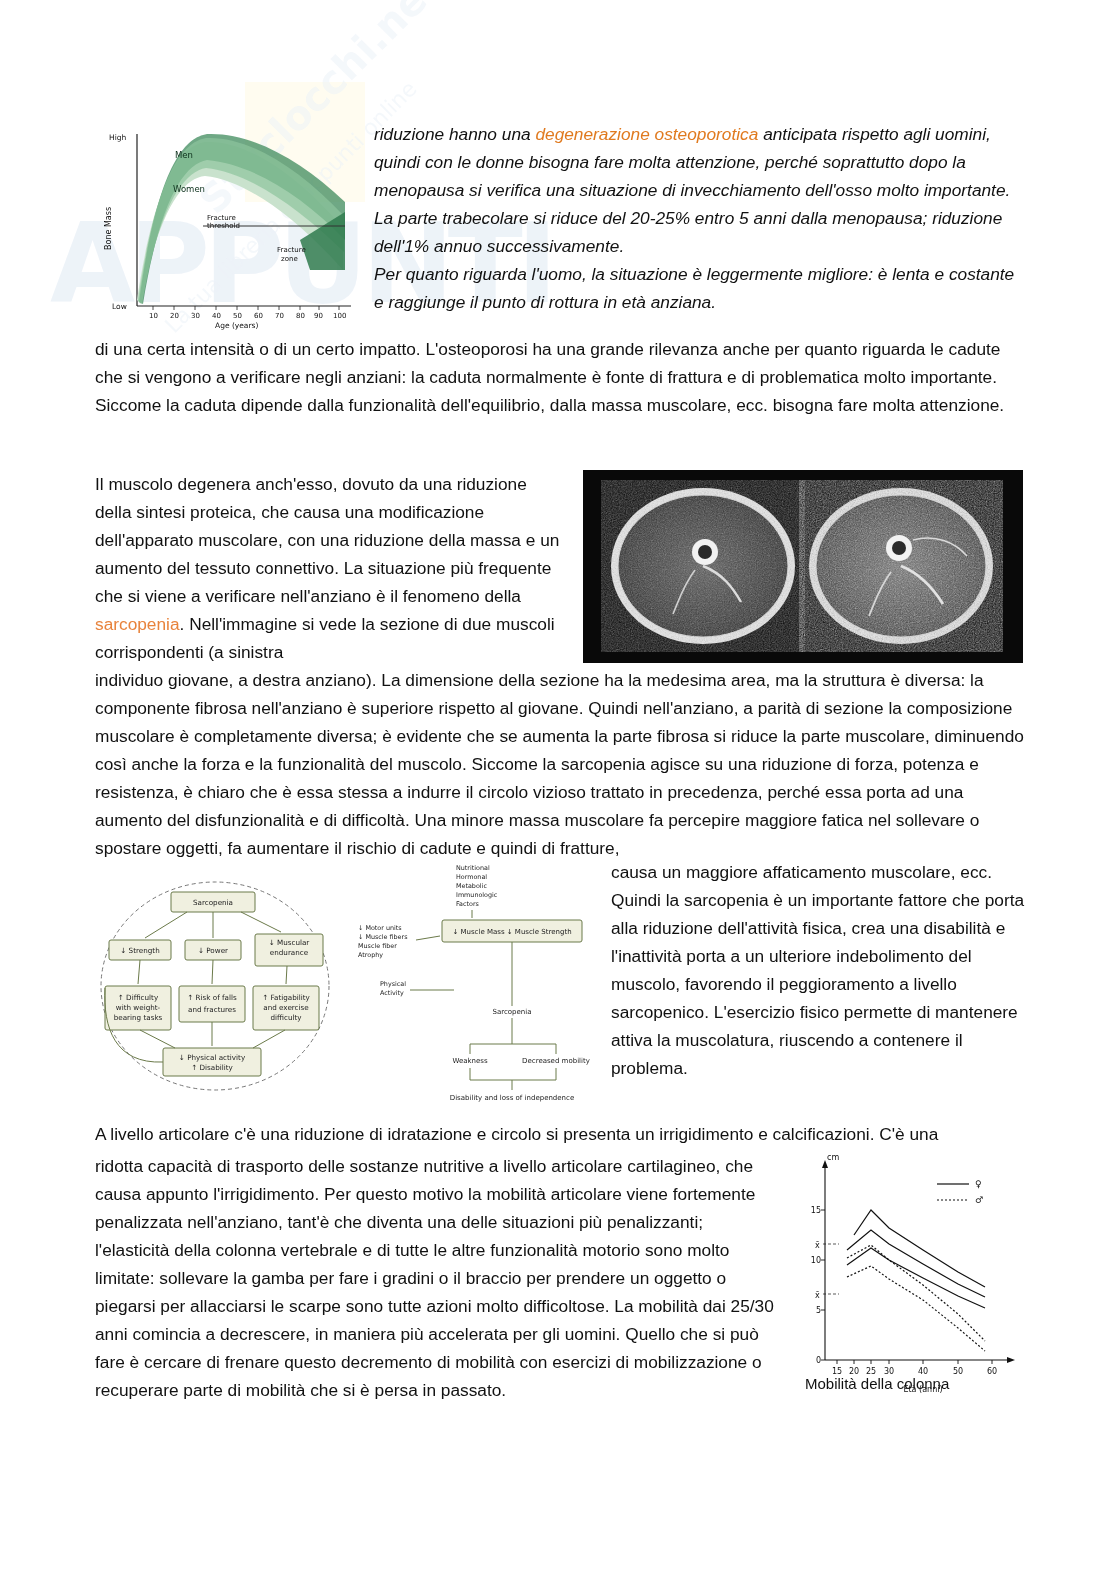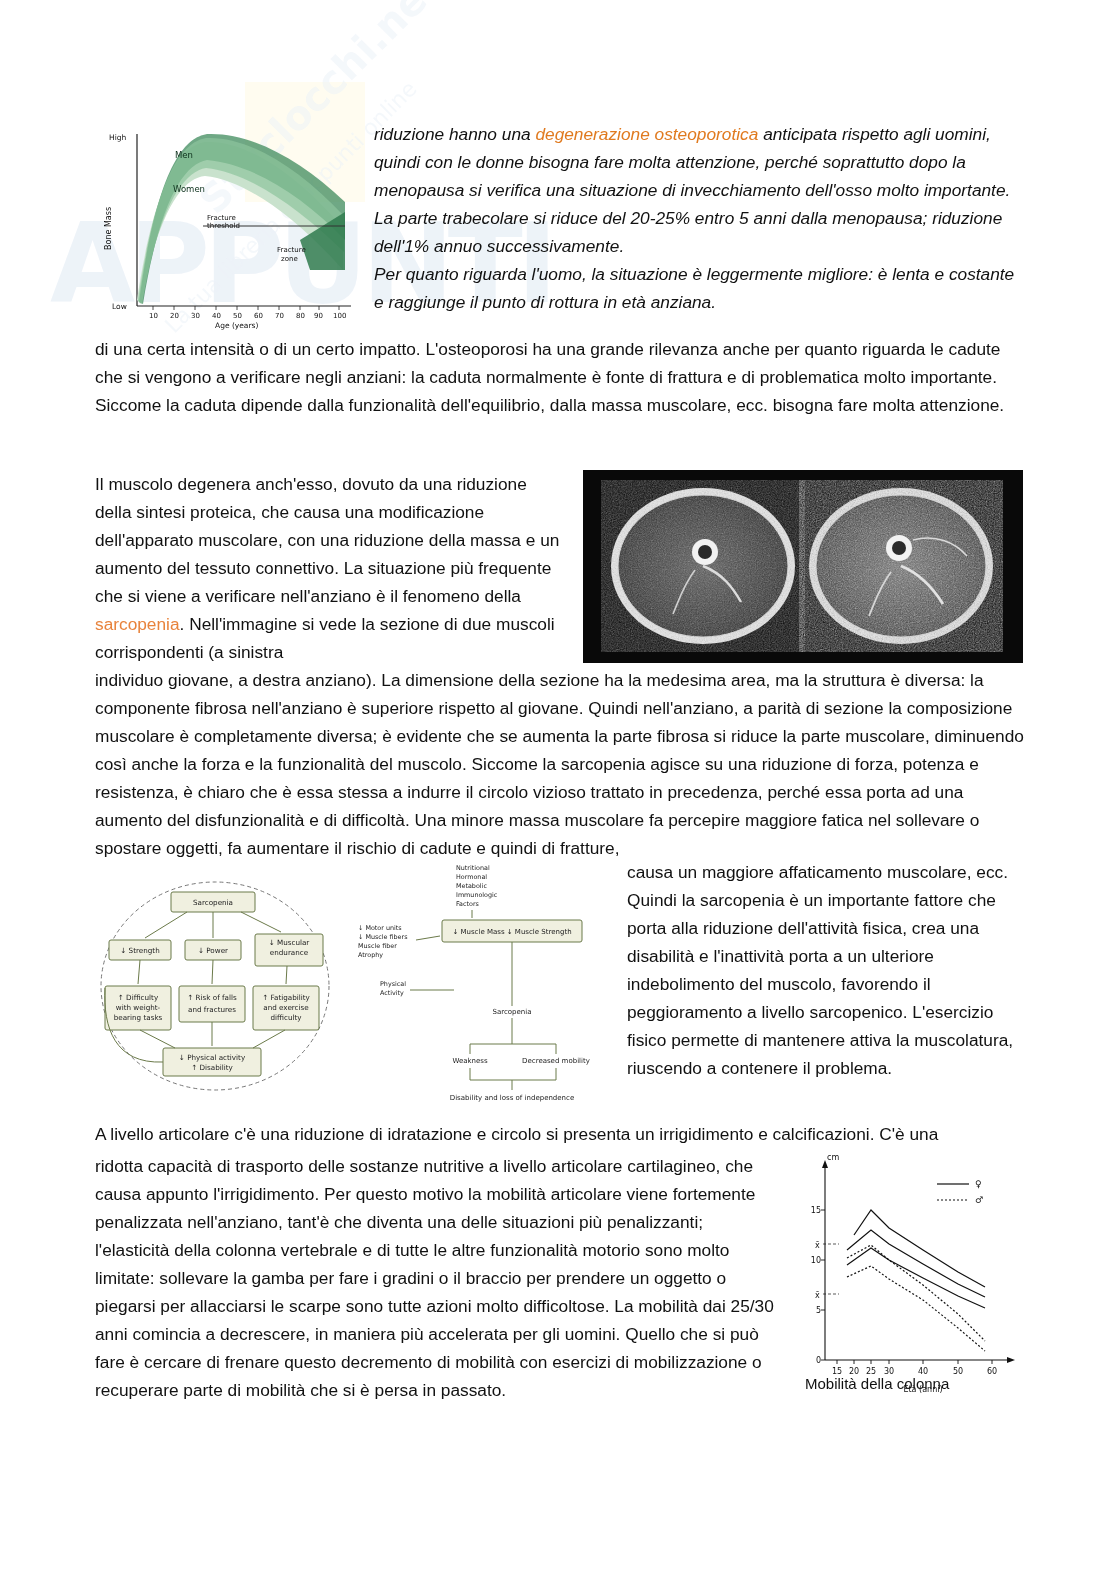--- a/index.html
+++ b/index.html
@@ -132,21 +132,21 @@
   
   .block3 {
     position: absolute;
     left: 95px;
     top: 858px;
     width: 930px;
   }
   .b3-top { display: flex; align-items: flex-start; }
   .diag1 { width: 245px; height: 250px; flex: 0 0 245px; position: relative;}
   .diag2 { width: 245px; height: 250px; flex: 0 0 245px; position: relative; margin-left: 10px;}
-  .b3-text { flex: 1; margin-left: 32px; }
+  .b3-text { flex: 1; margin-left: 16px; }
 
   
   .block4 {
     position: absolute;
     left: 95px;
     top: 1120px;
     width: 930px;
   }
   .b4-first { margin-bottom: 0; }
   .b4-flow { display: flex; align-items: center; margin-top: 0px; }

